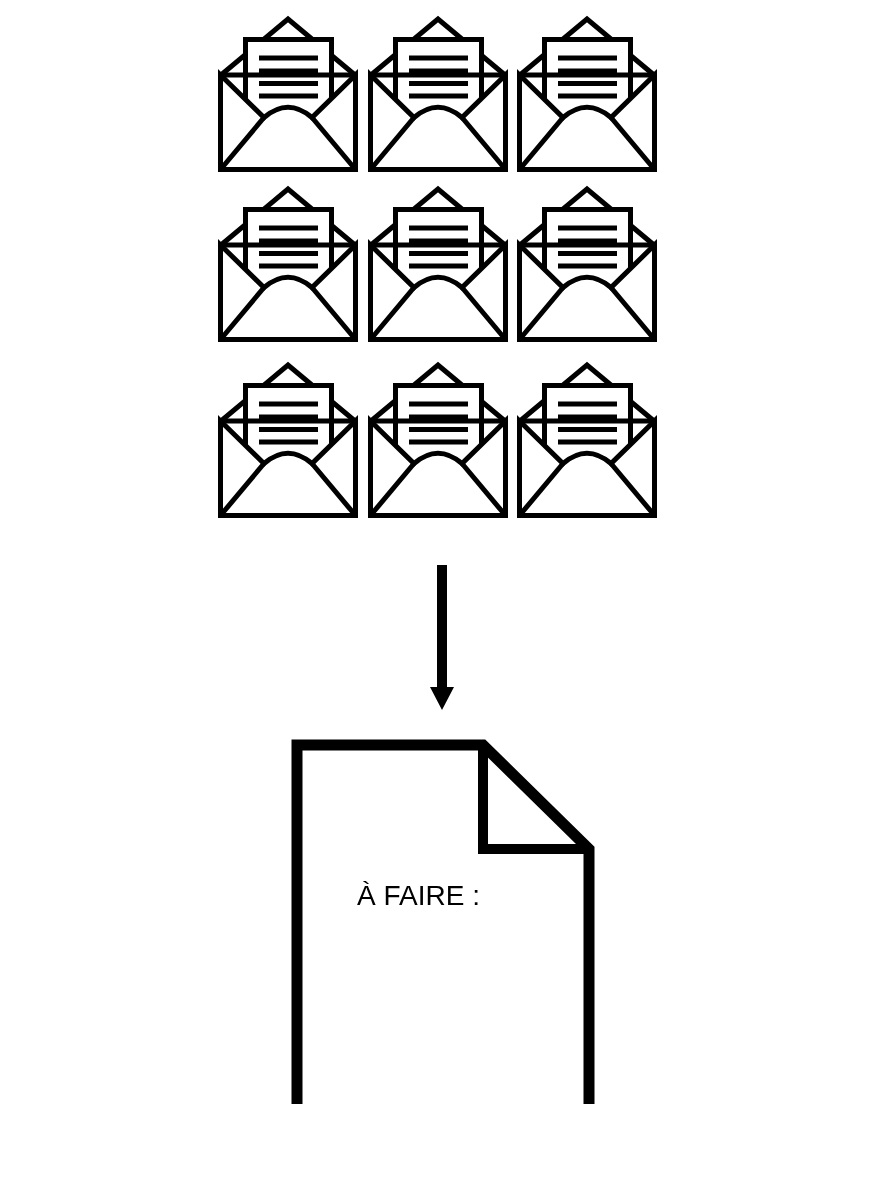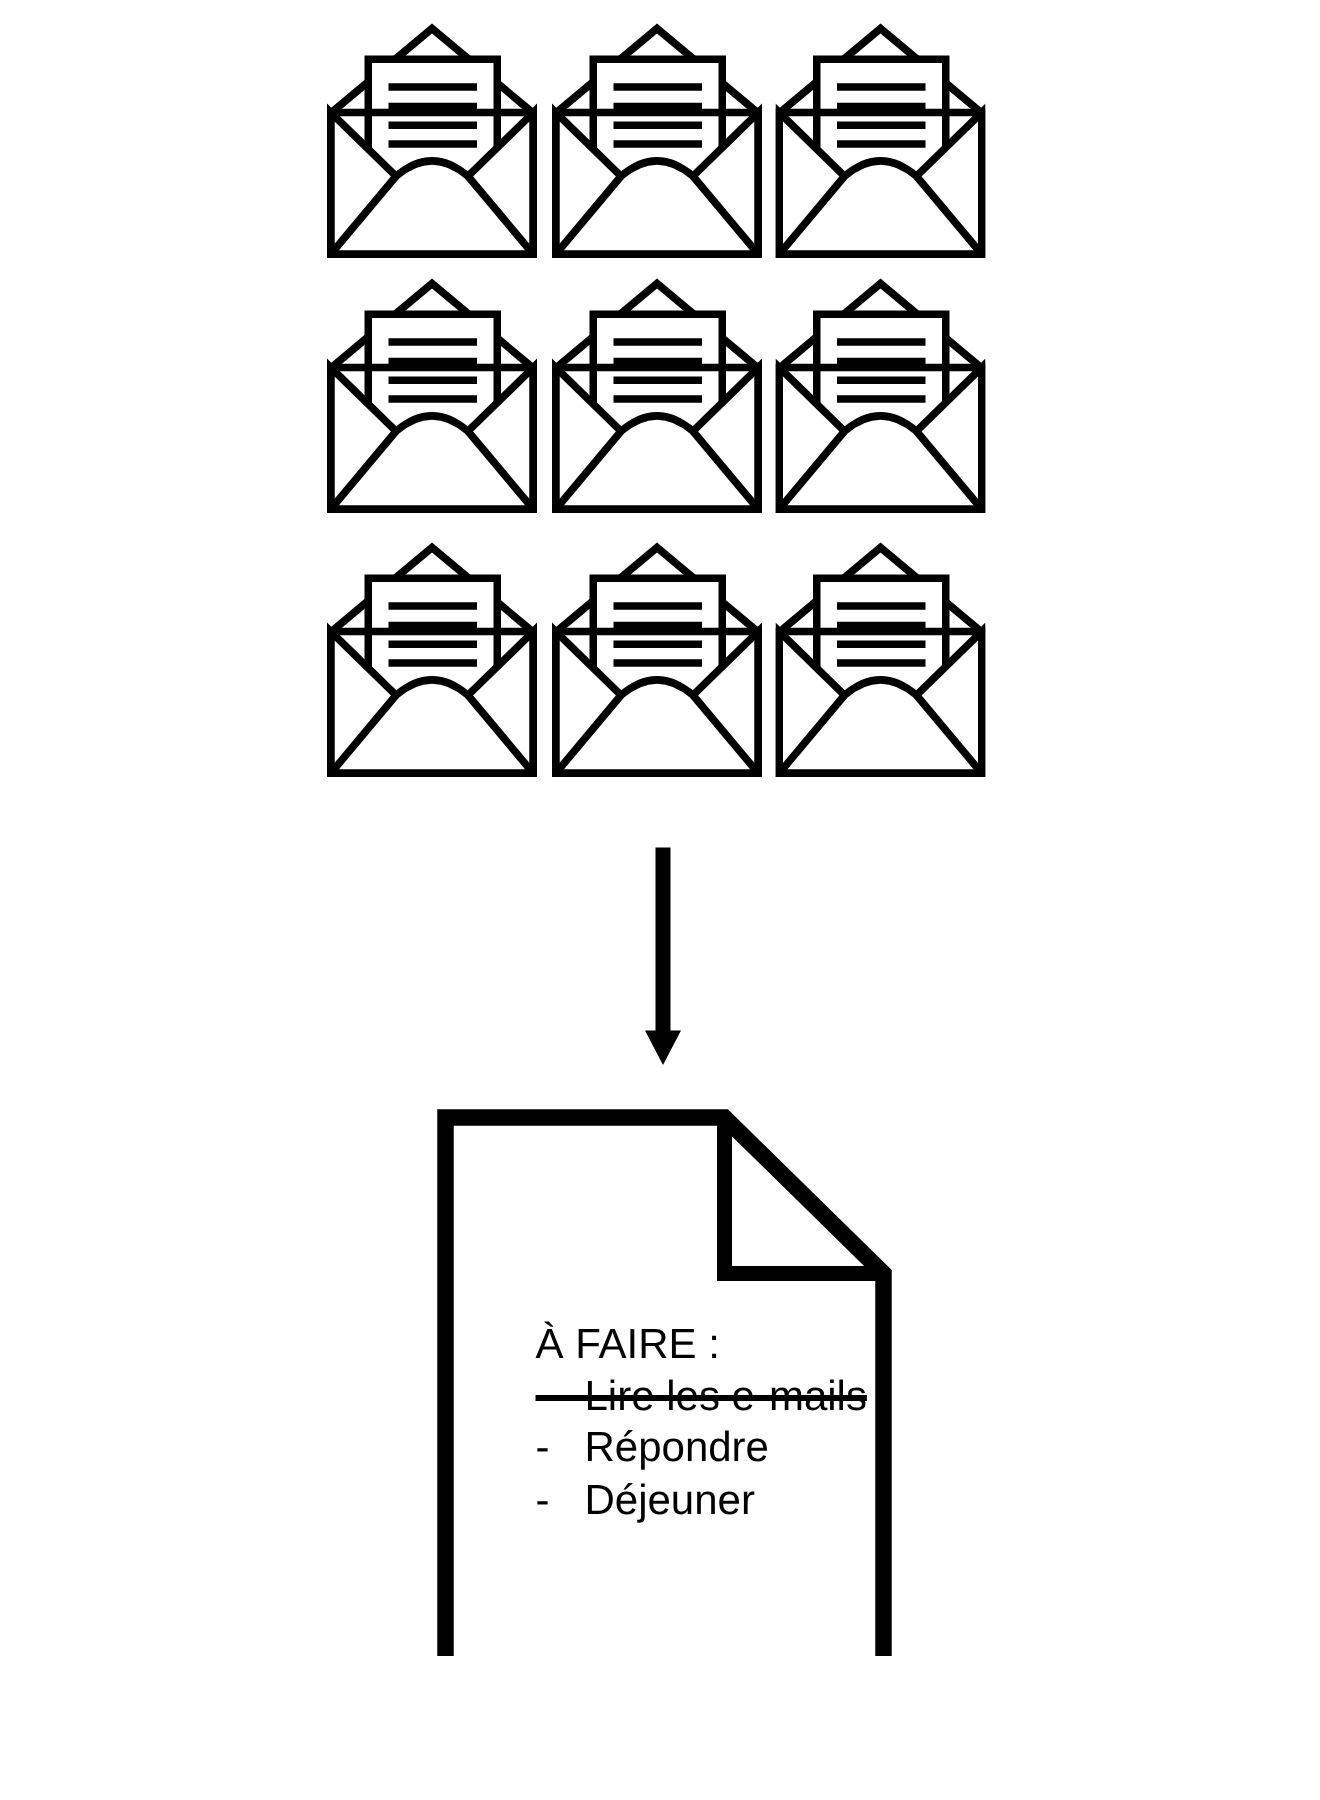--- a/index.html
+++ b/index.html
@@ -187,21 +187,16 @@
 
   <div class="todo-doc">
     <svg width="304" height="400" viewBox="0 0 304 400">
       <g stroke="#000000" fill="none" stroke-linejoin="miter">
         <path d="M6,6 H192 L298,110 V394 H6 Z" fill="#ffffff" stroke-width="11"></path>
         <path d="M192,6 V110 H298" stroke-width="10"></path>
       </g>
     </svg>
     <div class="doc-text">
       <div class="doc-title">À FAIRE :</div>
-      <div id="todo-list">
-          <div class="todo-item done">-&nbsp;&nbsp;&nbsp;Lire les e-mails</div>
-          <div class="todo-item">-&nbsp;&nbsp;&nbsp;Répondre</div>
-          <div class="todo-item">-&nbsp;&nbsp;&nbsp;Déjeuner</div>
-        </div>
     </div>
   </div>
 
 </div>
 
 </body></html>

